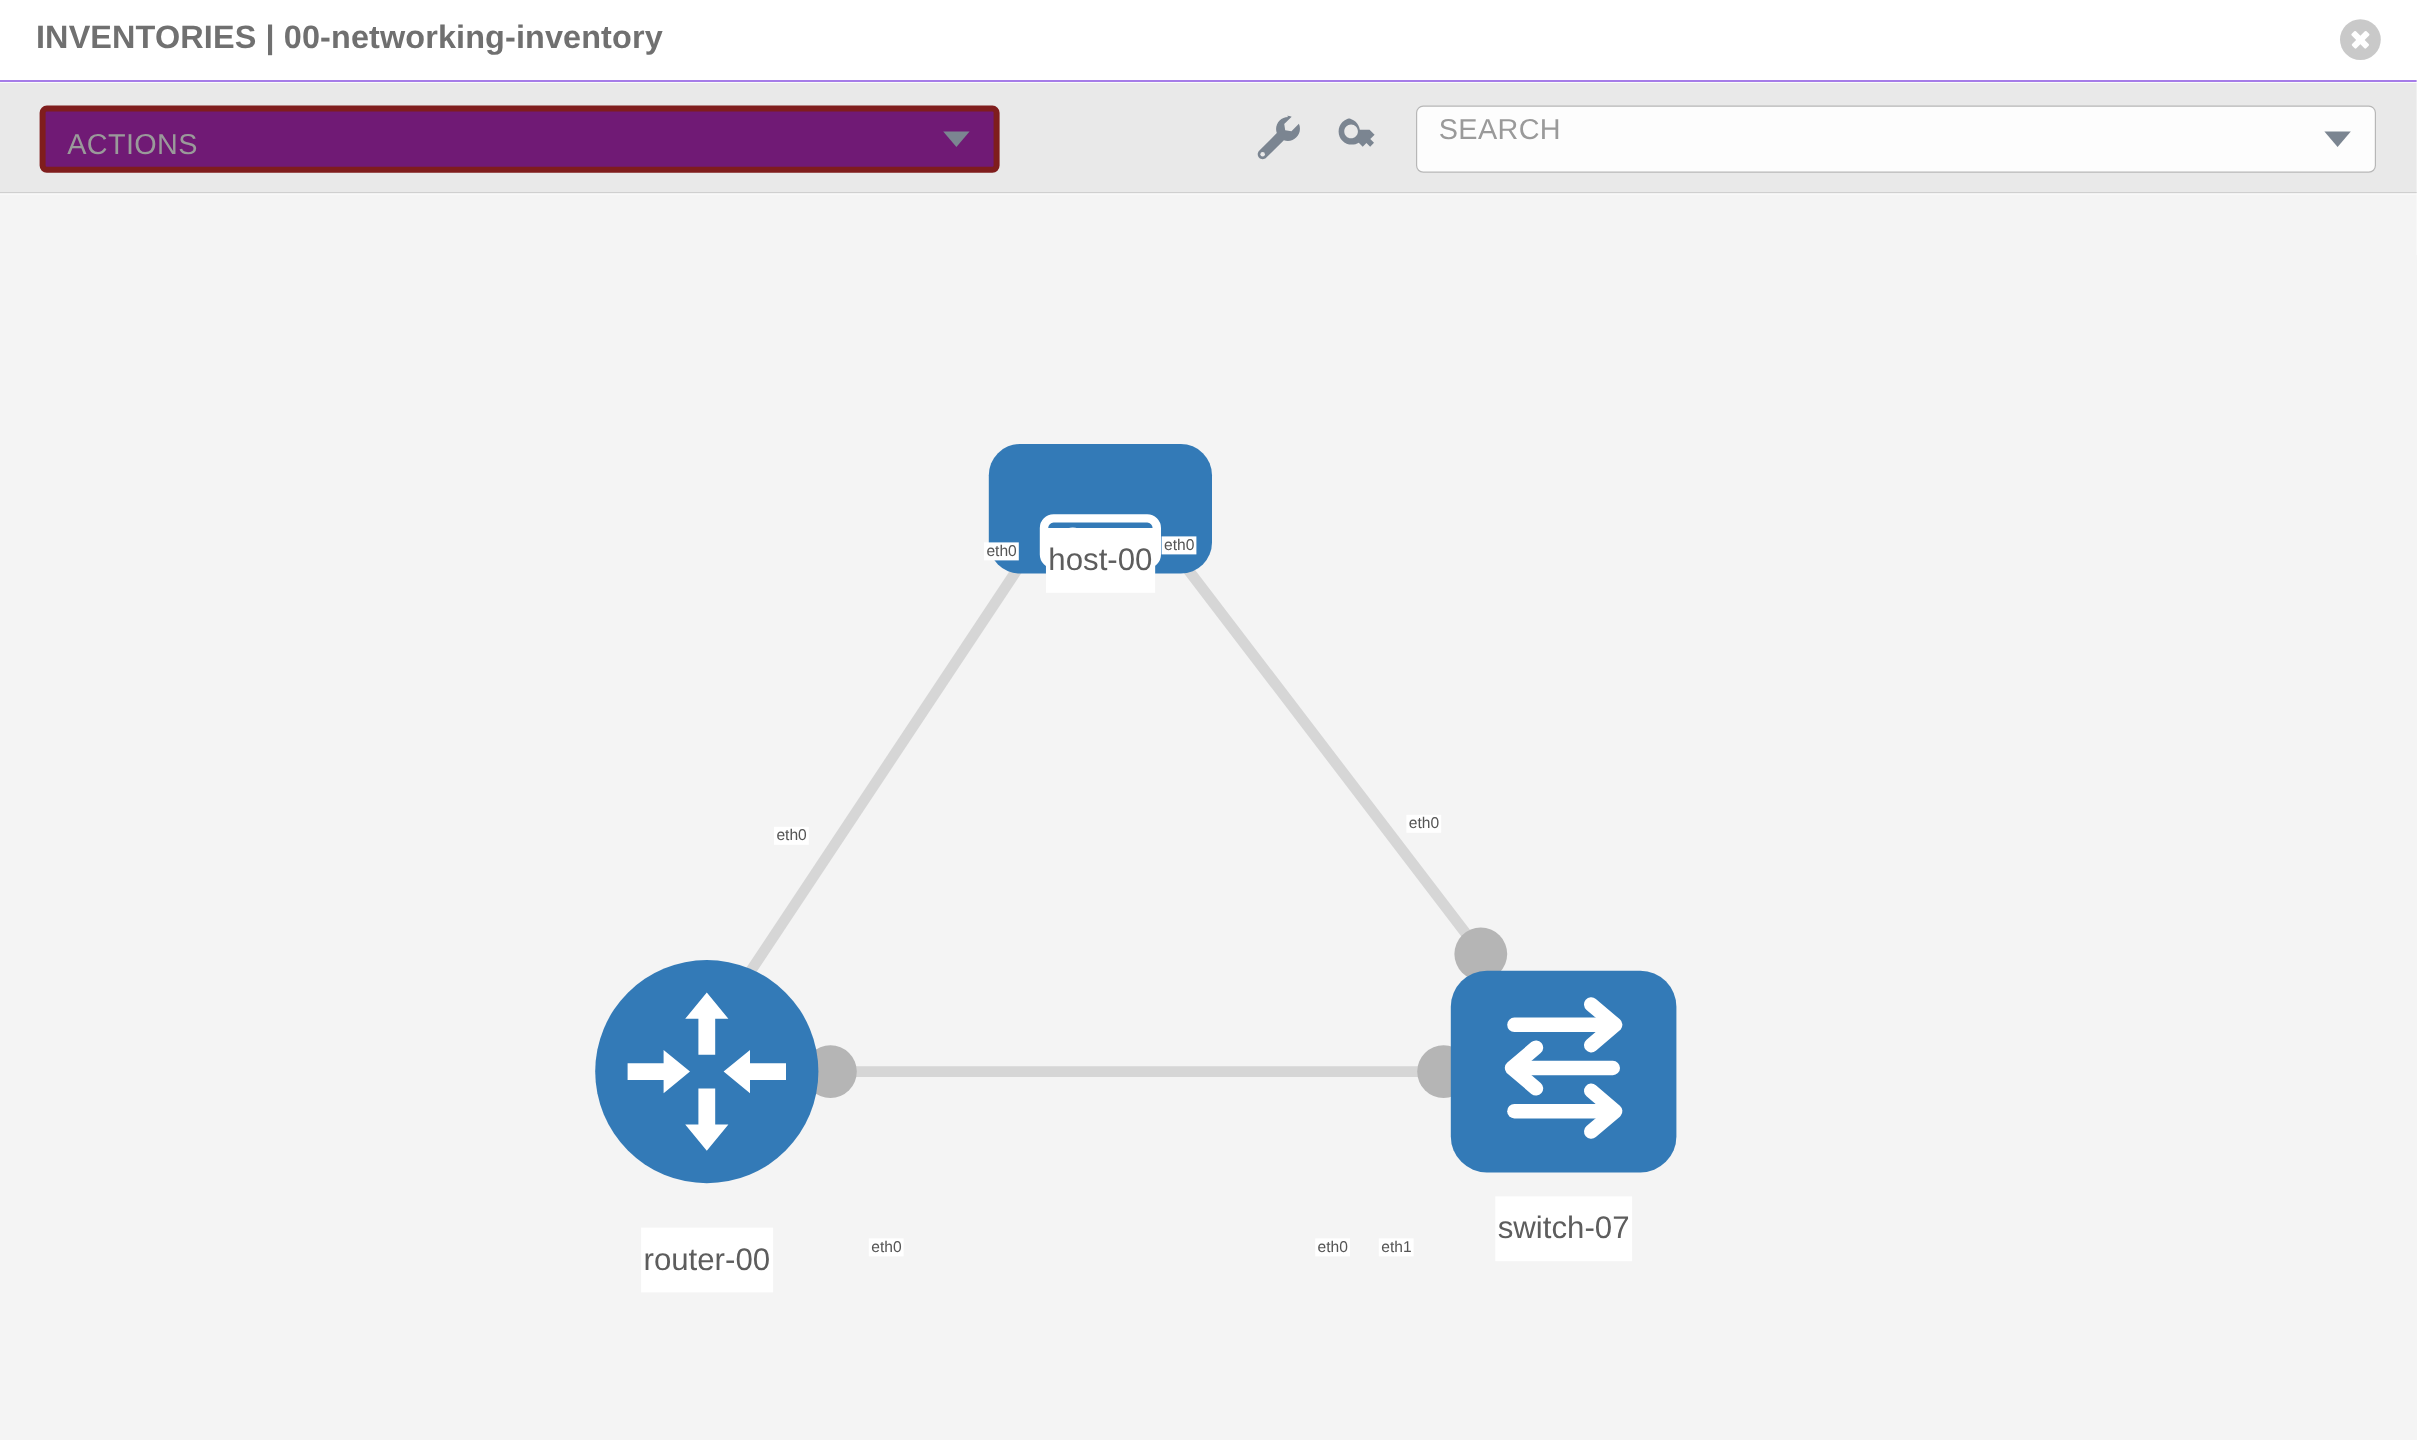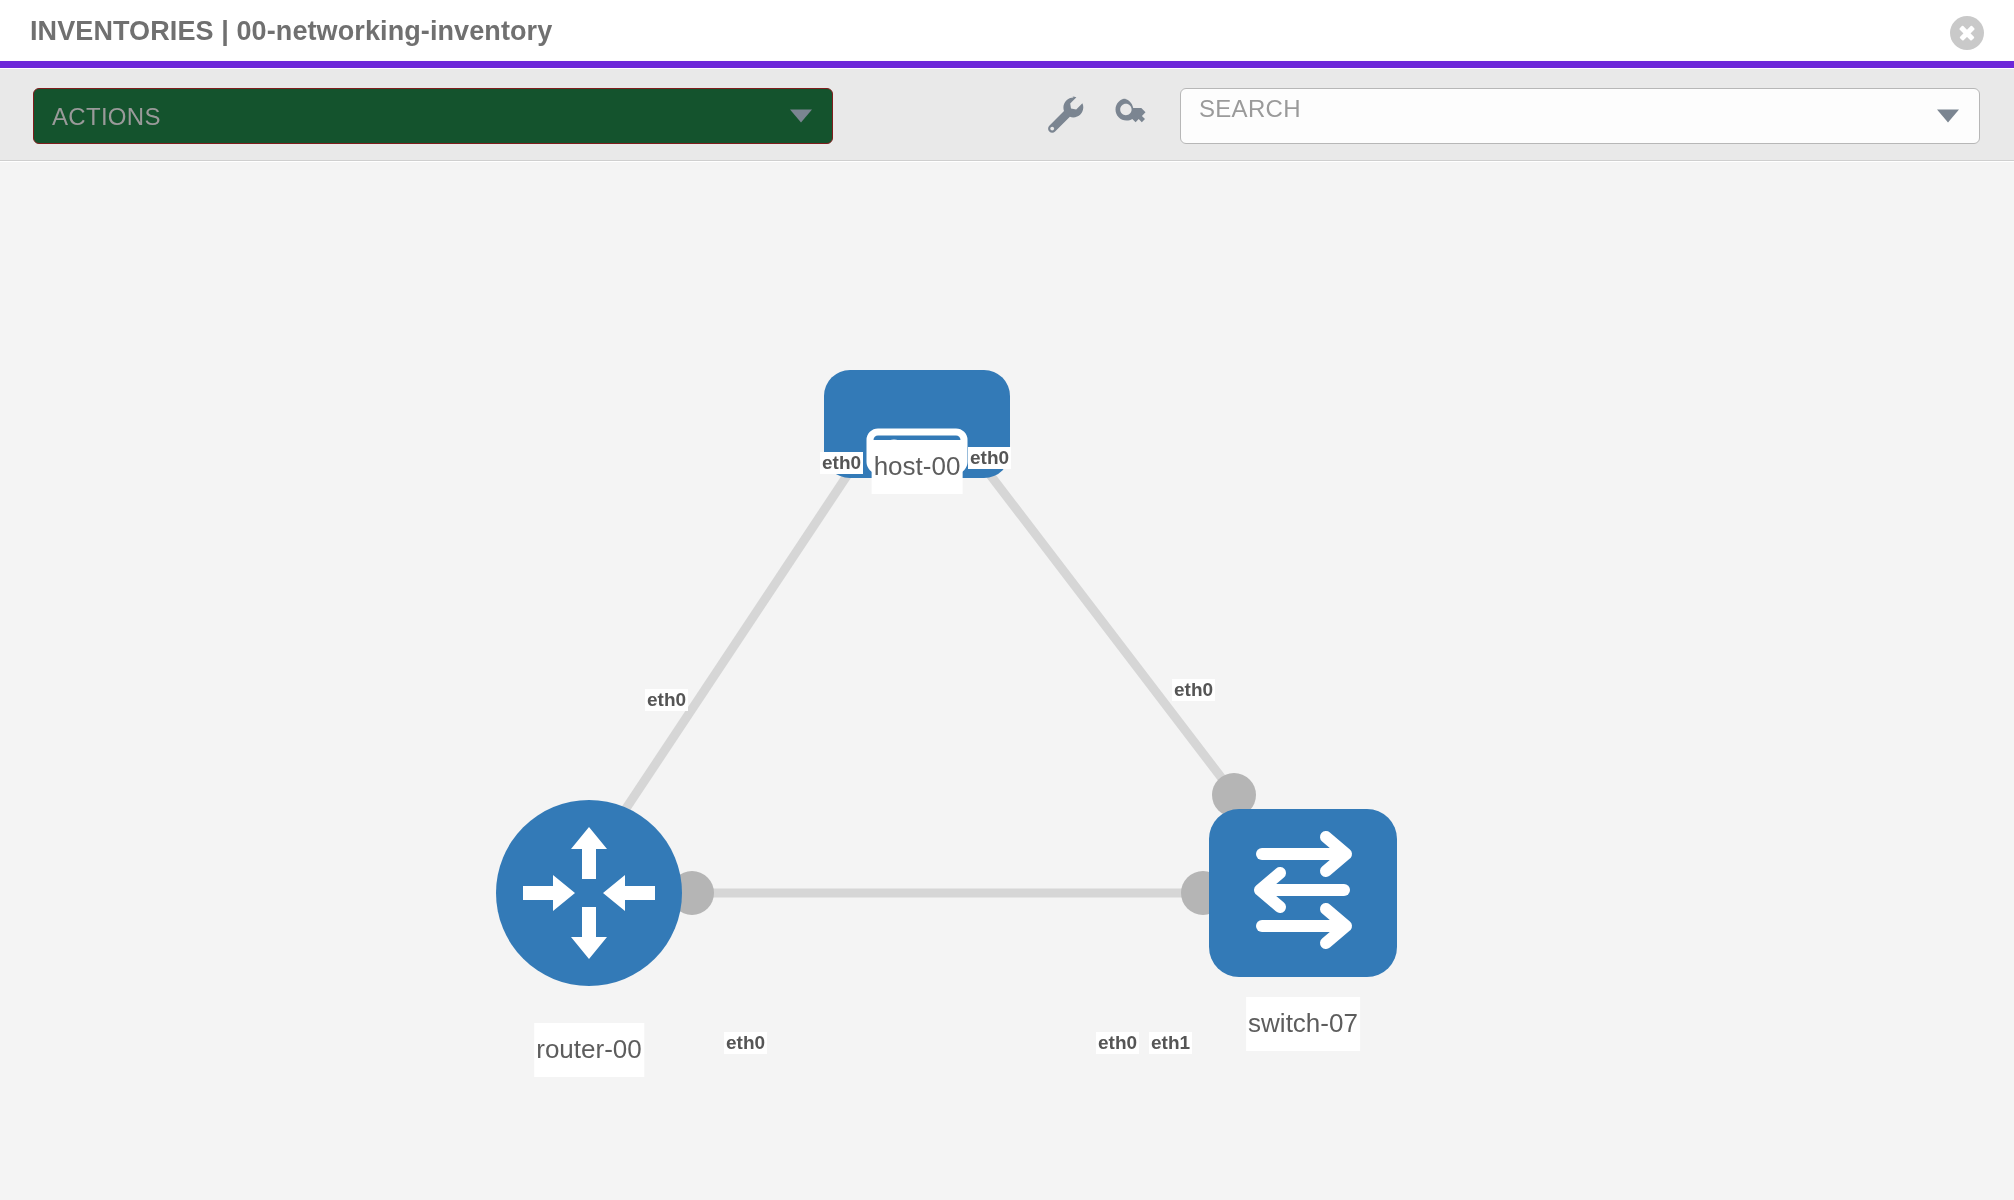--- a/index.html
+++ b/index.html
@@ -20,21 +20,21 @@
     background: #ffffff;
   }
 
   
   .header {
     position: absolute;
     left: 0; top: 0;
     width: 2014px;
     height: 68px;
     background: #ffffff;
-    border-bottom: 7px solid #6d28d9;
+    border-bottom: 1px solid #6d28d9;
   }
 
   .page-title {
     position: absolute;
     left: 30px;
     top: 16px;
     font-size: 27px;
     font-weight: bold;
     color: #707070;
     letter-spacing: 0.1px;
@@ -75,22 +75,22 @@
     background: #e9e9e9;
     border-bottom: 1px solid #cfcfcf;
   }
 
   .actions-select {
     position: absolute;
     left: 33px;
     top: 19px;
     width: 800px;
     height: 56px;
-    background: #14532d;
-    border: 1px solid #7f1d1d;
+    background: #701a75;
+    border: 5px solid #7f1d1d;
     border-radius: 6px;
     cursor: pointer;
   }
   .actions-select .sel-label {
     position: absolute;
     left: 18px;
     top: 14px;
     font-size: 24px;
     color: #9a9a9a;
     letter-spacing: 0.3px;
@@ -159,27 +159,26 @@
     font-size: 26px;
     color: #5d5d5d;
     background: #ffffff;
     white-space: nowrap;
     transform: translateX(-50%);
     padding: 12px 2px;
     line-height: 1.15;
   }
   .iface-label {
     position: absolute;
-    font-size: 19px;
+    font-size: 13px;
     color: #555555;
     background: #ffffff;
     white-space: nowrap;
     padding: 0 2px;
     line-height: 1.15;
-    font-weight: bold;
   }
 </style>
 </head>
 <body>
 
 <div class="app">
 
   <div class="header">
     <div class="page-title">INVENTORIES | 00-networking-inventory</div>
     <button class="close-btn" aria-label="close"></button>

